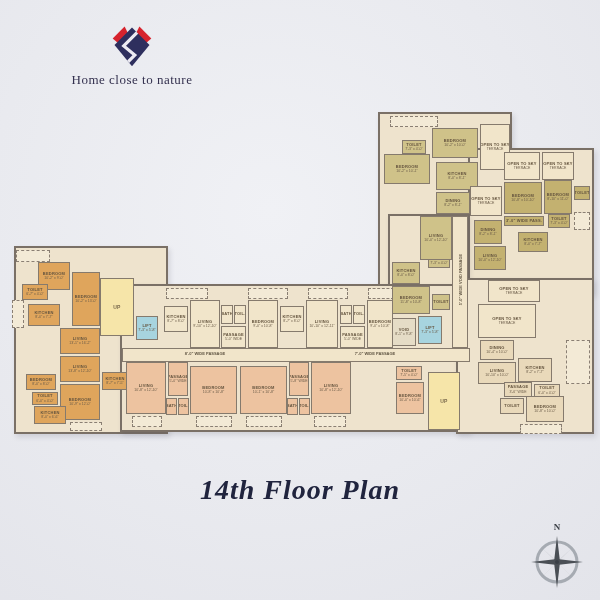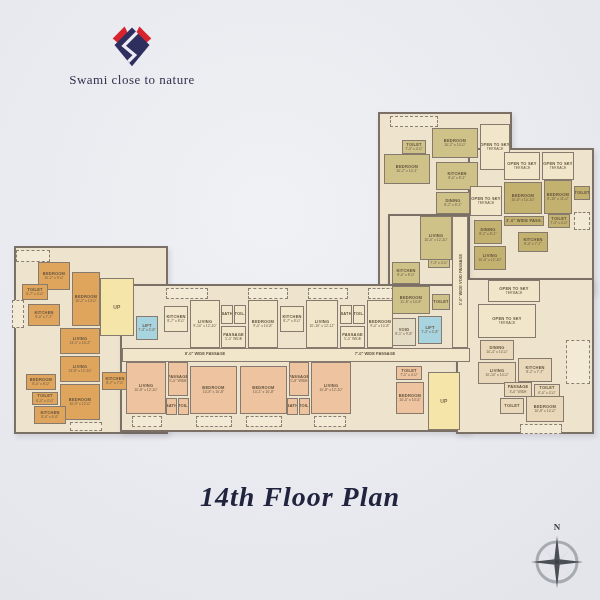--- a/index.html
+++ b/index.html
@@ -28,21 +28,21 @@
   .room .rd{font-size:3.5px;color:#6b5c49;line-height:1.2;white-space:nowrap;}
   .room.stair{background-image:repeating-linear-gradient(180deg, rgba(122,110,95,.55) 0 1px, transparent 1px 5px);}
   .room.stair .rl{font-size:5px;color:#7a6a4d;background:rgba(246,229,169,.85);padding:0 1px;}
   .balc{position:absolute;background:#f3ead6;border:1px dashed #8a7f73;box-sizing:border-box;}
   .plabel{position:absolute;font-size:4px;font-weight:bold;color:#5f5442;text-align:center;white-space:nowrap;}
   .plabel.rot{transform:rotate(-90deg);}
 
   
   .floor-title{position:absolute;left:0;right:0;top:474px;text-align:center;
                font-family:"Liberation Serif",serif;font-style:italic;font-weight:bold;
-               font-size:28px;color:#20243e;letter-spacing:1px;margin-top:7px;}
+               font-size:28px;color:#20243e;letter-spacing:1px;}
 
   
   .compass{position:absolute;left:526px;top:518px;}
 </style>
 </head>
 <body>
 
 <div class="page">
 
   <div class="brand">
@@ -52,21 +52,21 @@
             <polygon points="25,6 44,25 25,48 6,25"></polygon>
           </clipPath>
       </defs>
       <polygon points="4,18 17,5 21,13 11,24" fill="#d6232d"></polygon>
       <polygon points="46,18 33,5 29,13 39,24" fill="#d6232d"></polygon>
       <polygon points="25,6 44,25 25,48 6,25" fill="#2e2f5e"></polygon>
       <g clip-path="url(#dia)">
         <path d="M32,10 L16,26 L28,36 L12,52" stroke="#eceaf2" stroke-width="3.5" fill="none"></path>
       </g>
     </svg>
-    <div class="brand-tagline">Swami close to nature</div>
+    <div class="brand-tagline">Home close to nature</div>
   </div>
 
   <div class="plan">
       <div class="slab" style="left: 378px; top: 112px; width: 134px; height: 176px;"></div>
       <div class="slab" style="left: 468px; top: 148px; width: 126px; height: 146px;"></div>
       <div class="slab" style="left: 388px; top: 214px; width: 80px; height: 74px;"></div>
       <div class="slab" style="left: 14px; top: 246px; width: 154px; height: 188px;"></div>
       <div class="slab" style="left: 120px; top: 284px; width: 350px; height: 148px;"></div>
       <div class="slab" style="left: 456px; top: 278px; width: 138px; height: 156px;"></div>
       <div class="balc" style="left: 16px; top: 250px; width: 34px; height: 12px;"></div>

